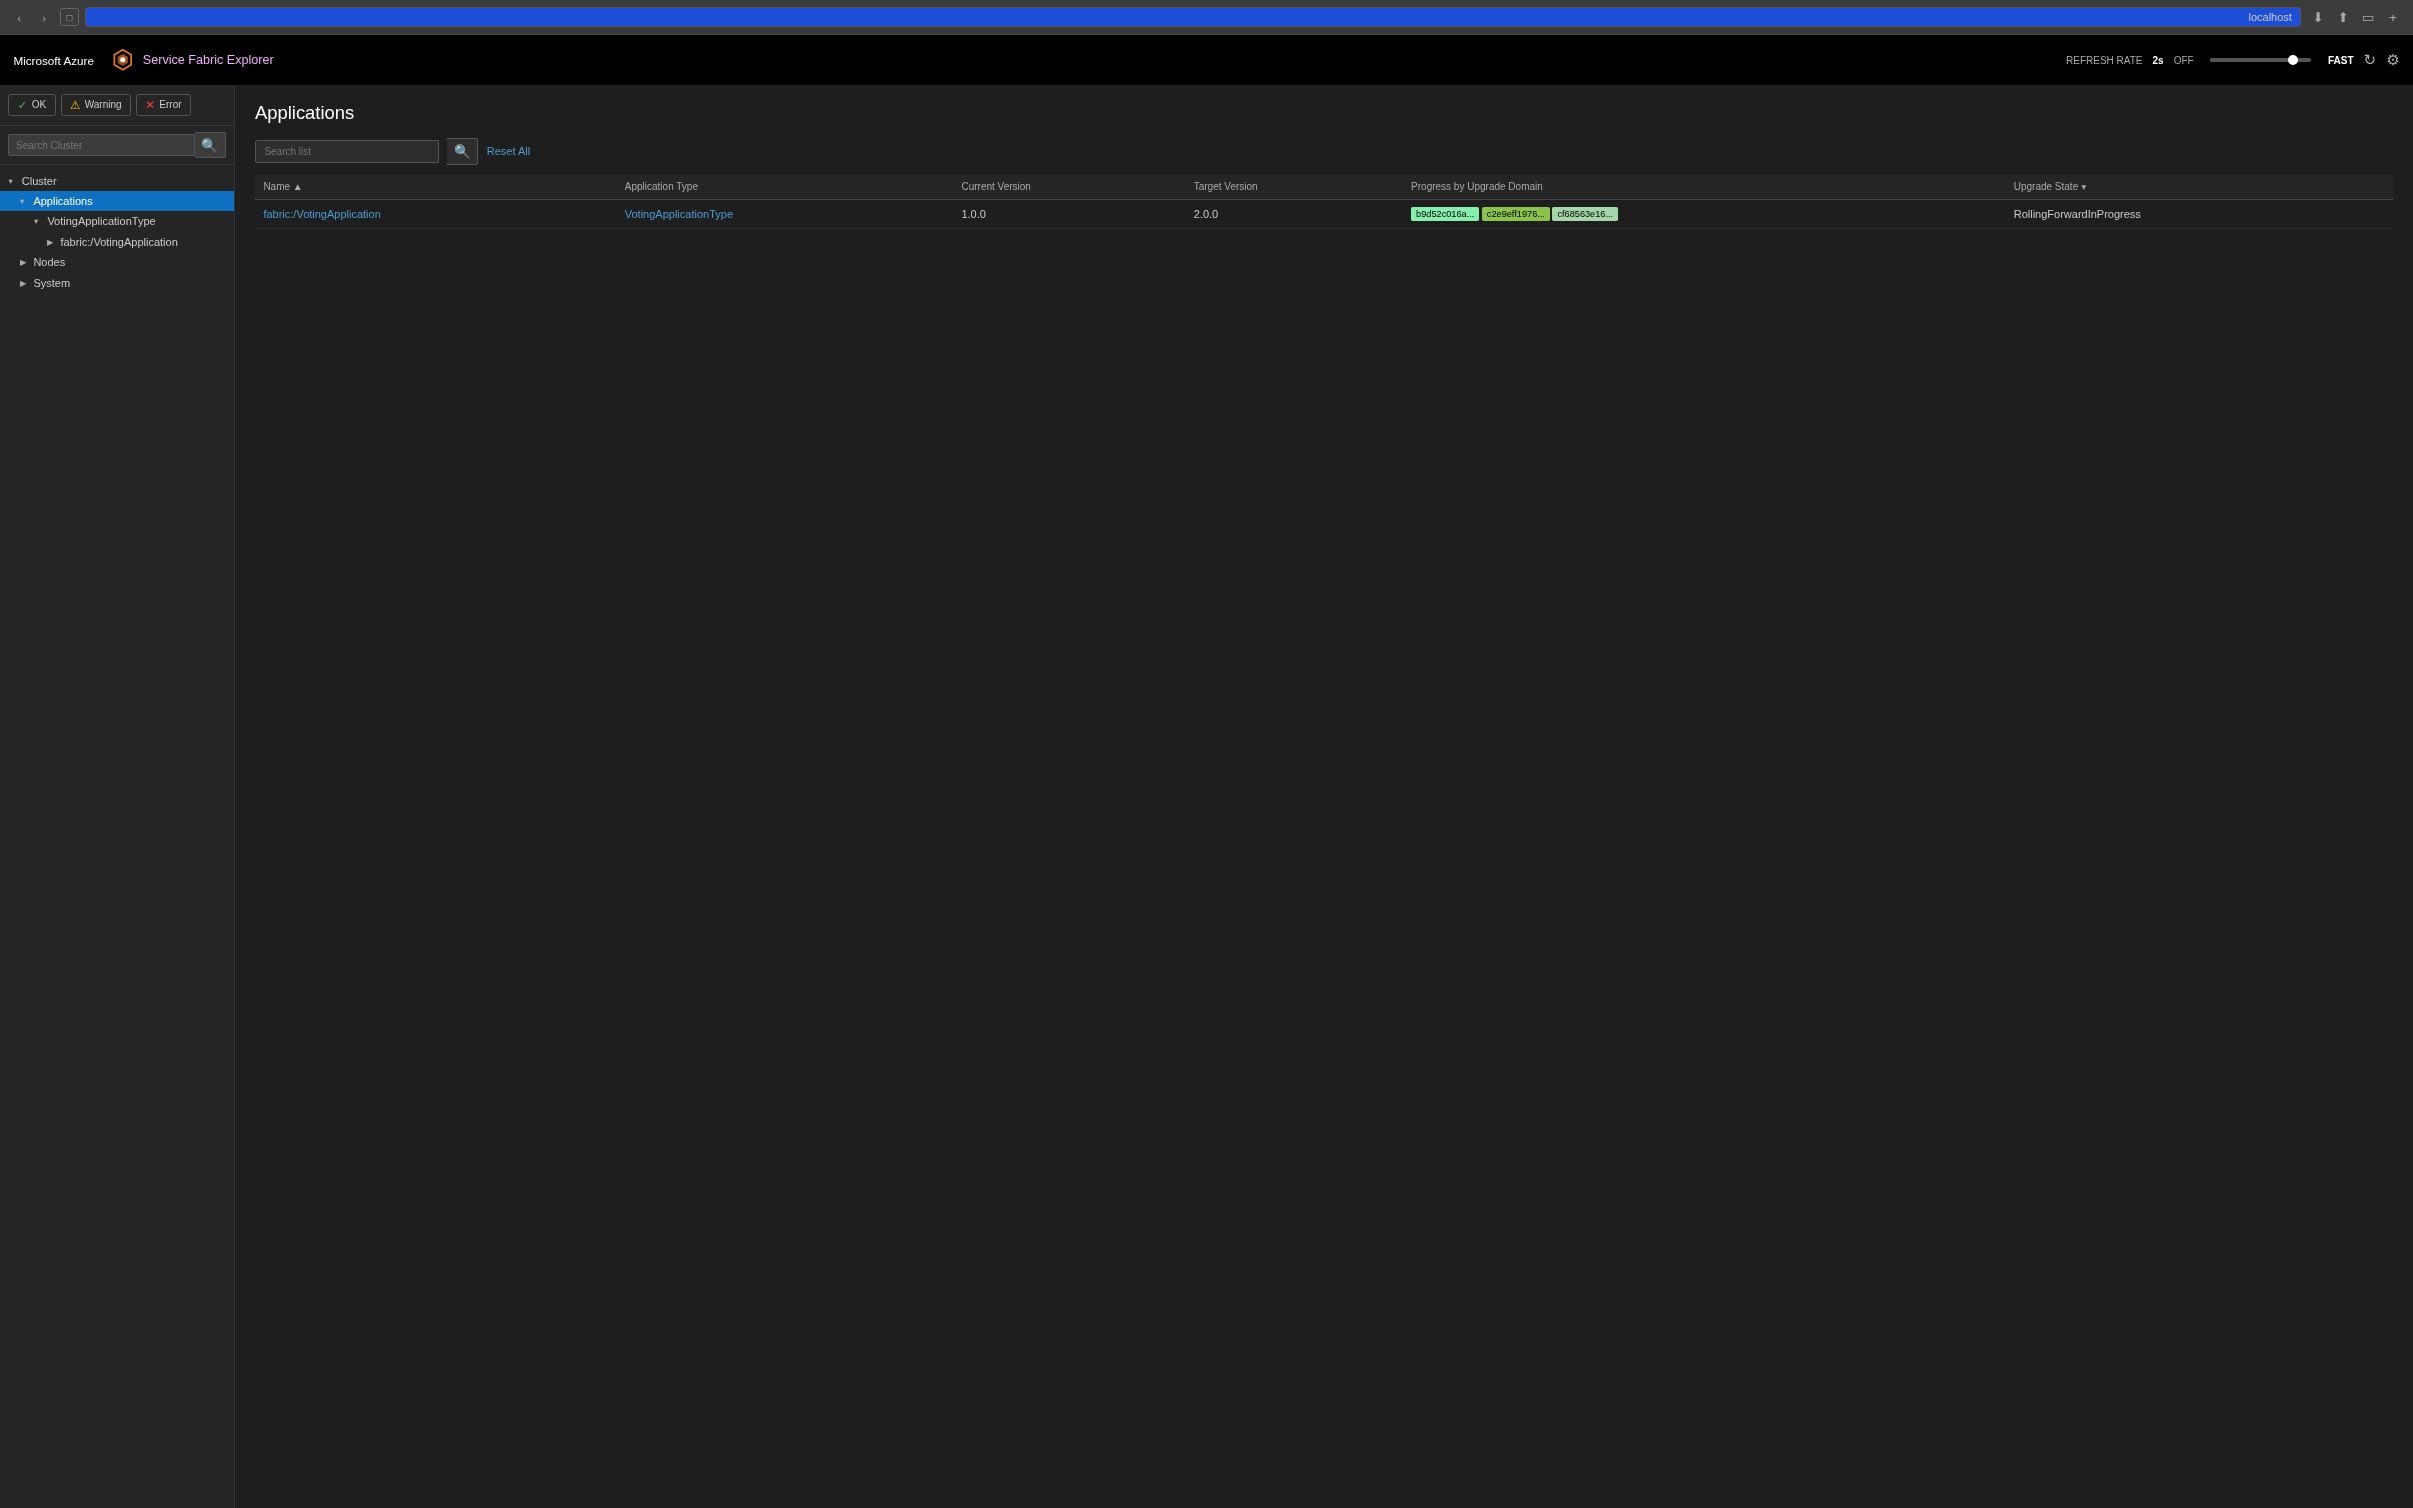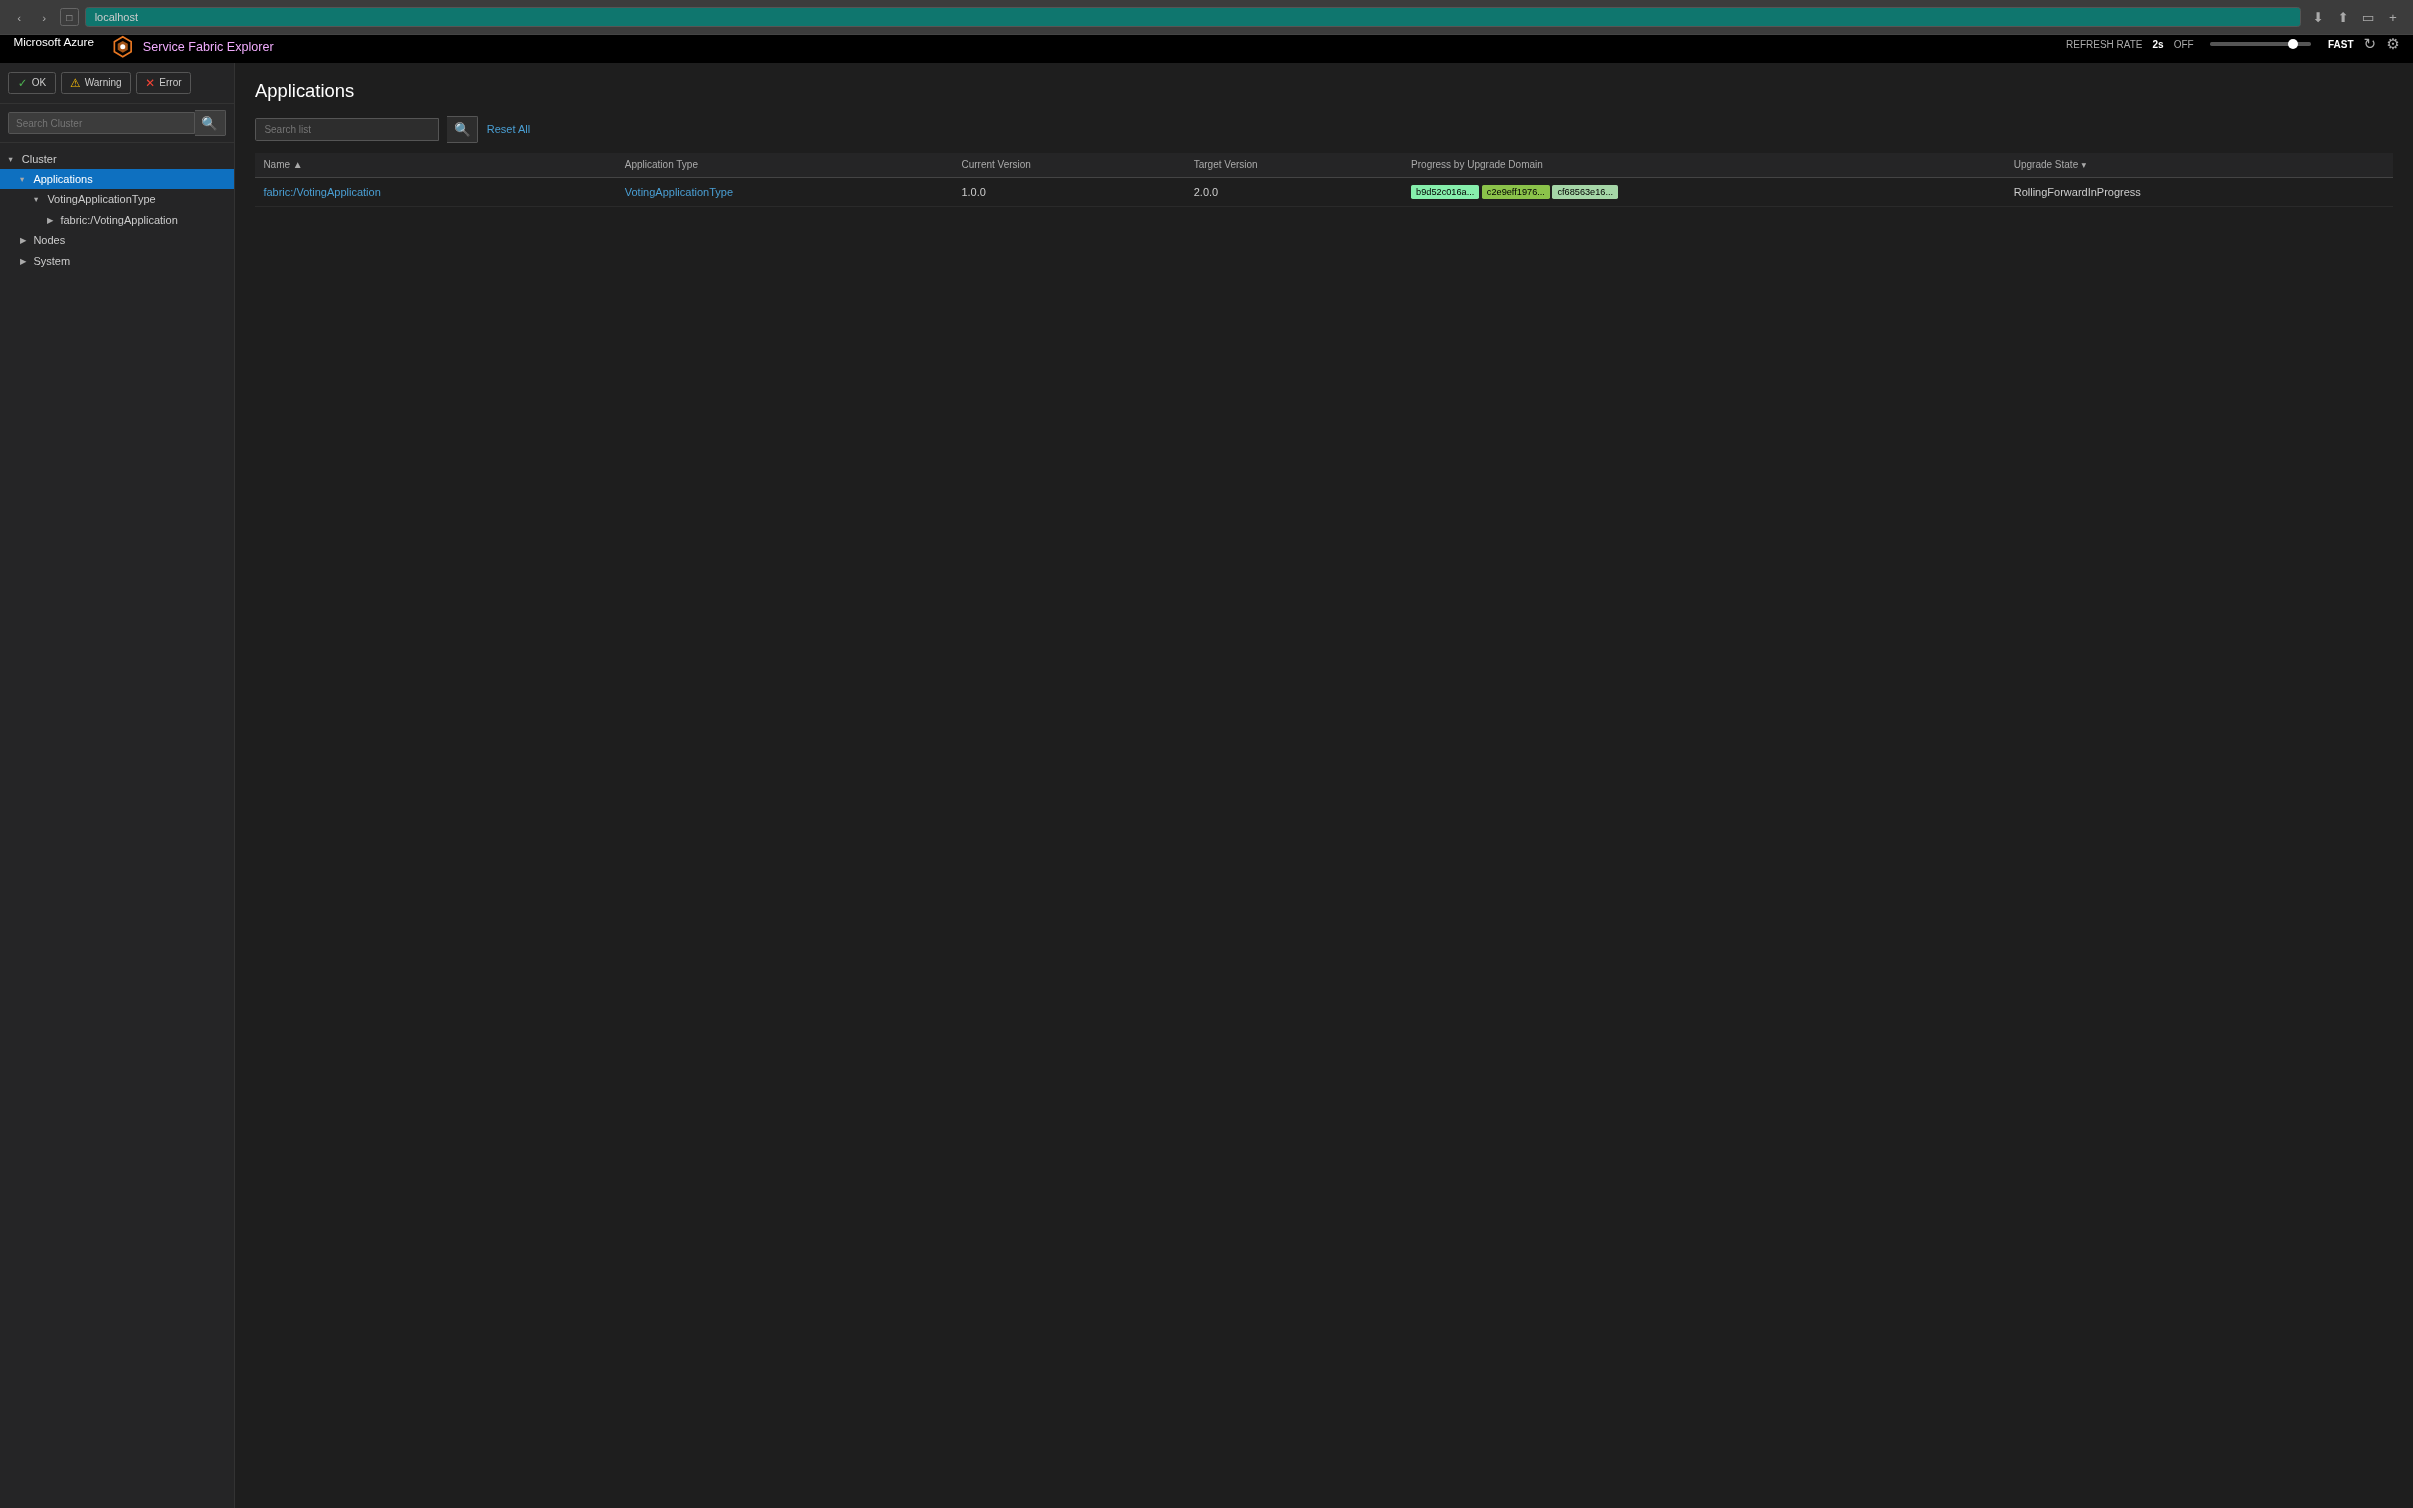--- a/index.html
+++ b/index.html
@@ -13,35 +13,35 @@
     .browser-toolbar {
       display: flex; align-items: center; padding: 6.7px 10px; gap: 6.7px; background: #3c3c3c;
     }
     .browser-nav-btn {
       width: 18.4px; height: 18.4px; border-radius: 2.5px; background: transparent; border: none; color: #aaa; cursor: pointer; display: flex; align-items: center; justify-content: center; font-size: 11.7px;
     }
     .browser-window-btn {
       width: 18.4px; height: 18.4px; border-radius: 2.5px; background: transparent; border: 0.8px solid #666; color: #aaa; cursor: pointer; display: flex; align-items: center; justify-content: center; font-size: 10px;
     }
     .browser-address-bar {
-      flex: 1; background: #0f766e; border: 0.8px solid #555; border-radius: 3.4px; color: #ccc; padding: 3.4px 8.4px; font-size: 11px; text-align: left;
+      flex: 1; background: #1d4ed8; border: 0.8px solid #555; border-radius: 3.4px; color: #ccc; padding: 3.4px 8.4px; font-size: 11px; text-align: right;
     }
     .browser-actions {
       display: flex; gap: 5px; align-items: center;
     }
     .browser-action-btn {
       width: 20px; height: 20px; background: transparent; border: none; color: #aaa; cursor: pointer; display: flex; align-items: center; justify-content: center; font-size: 13.4px; border-radius: 2.5px;
     }
 
     
     .app-container { display: flex; flex-direction: column; height: calc(100vh - 35px); }
 
     
     .top-nav {
-      background: #000; display: flex; align-items: flex-start; padding: 0 13.4px; height: 28px; flex-shrink: 0;
+      background: #000; display: flex; align-items: center; padding: 0 13.4px; height: 50px; flex-shrink: 0;
     }
     .azure-brand { color: #fff; font-size: 11.7px; font-weight: 300; margin-right: 17px; white-space: nowrap; }
     .app-title-section { display: flex; align-items: center; gap: 8.4px; color: #f0abfc; font-size: 12.6px; }
     .app-icon { width: 23.5px; height: 23.5px; }
     .nav-right { margin-left: auto; display: flex; align-items: center; gap: 10px; color: #ccc; font-size: 10px; }
     .refresh-rate-label { color: #aaa; padding-left: 18px; }
     .refresh-value { color: #fff; font-weight: bold; }
     .refresh-off { color: #aaa; }
     .refresh-slider { width: 101px; margin: 0 6.7px; }
     .refresh-fast { color: #fff; font-weight: bold; }

